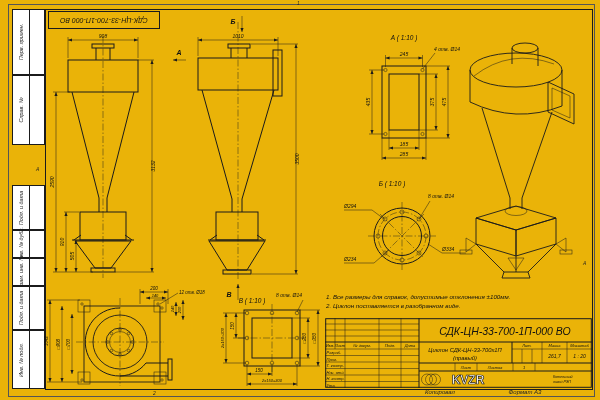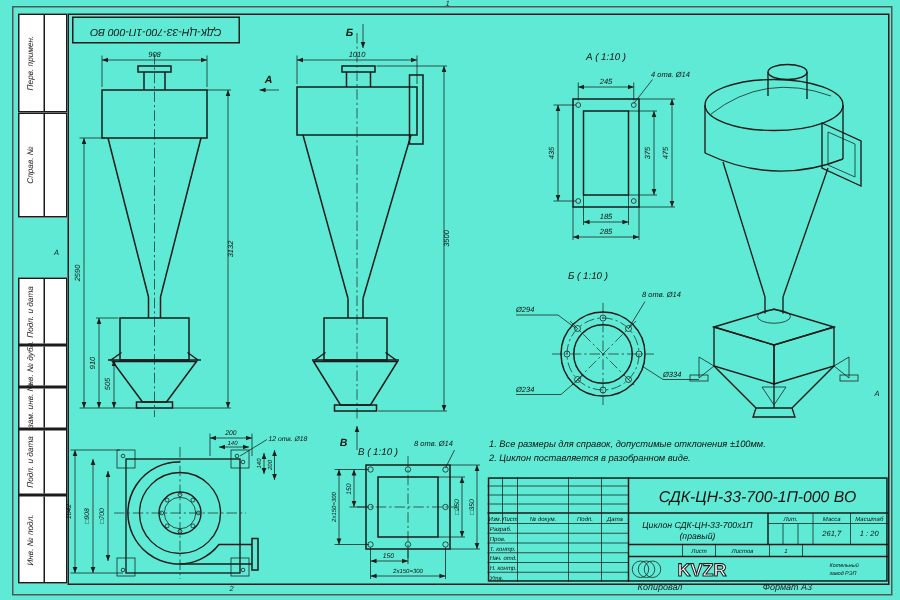--- a/index.html
+++ b/index.html
@@ -1,16 +1,16 @@
 <!DOCTYPE html>
 <html><head>
 <meta charset="utf-8">
 <style>
   html,body{margin:0;padding:0;background:#e8e8e8;}
-  #sheet{position:relative;width:600px;height:400px;background:#5eead4;overflow:hidden;
+  #sheet{position:relative;width:600px;height:400px;background:#eab308;overflow:hidden;
          font-family:"Liberation Sans",sans-serif;color:#111;}
   .abs{position:absolute;}
   #outer-border{left:8px;top:4px;width:585px;height:391px;border:1px solid #555;}
   #frame{left:45px;top:9px;width:546px;height:379px;border:1.4px solid #1b1b1b;}
   .mbox{position:absolute;left:12px;width:33px;border:0.9px solid #1b1b1b;display:flex;box-sizing:border-box;background:#fff;}
   .mlabel{width:16px;border-right:0.9px solid #1b1b1b;position:relative;}
   .mlabel span{position:absolute;left:50%;top:50%;transform:translate(-50%,-50%) rotate(-90deg);
                white-space:nowrap;font-size:5.5px;font-style:italic;color:#222;}
   #stamp-box{left:48px;top:11px;width:112px;height:18px;border:1px solid #1b1b1b;
              display:flex;align-items:center;justify-content:center;box-sizing:border-box;}

